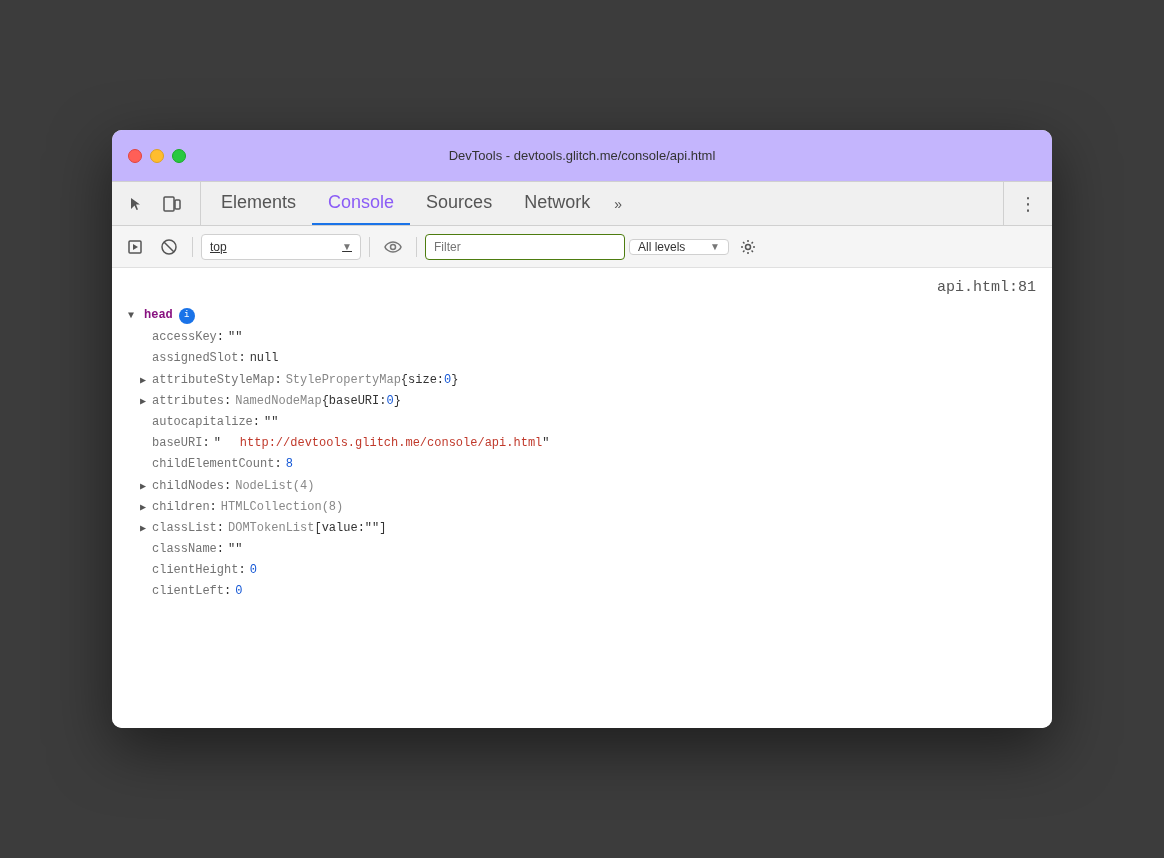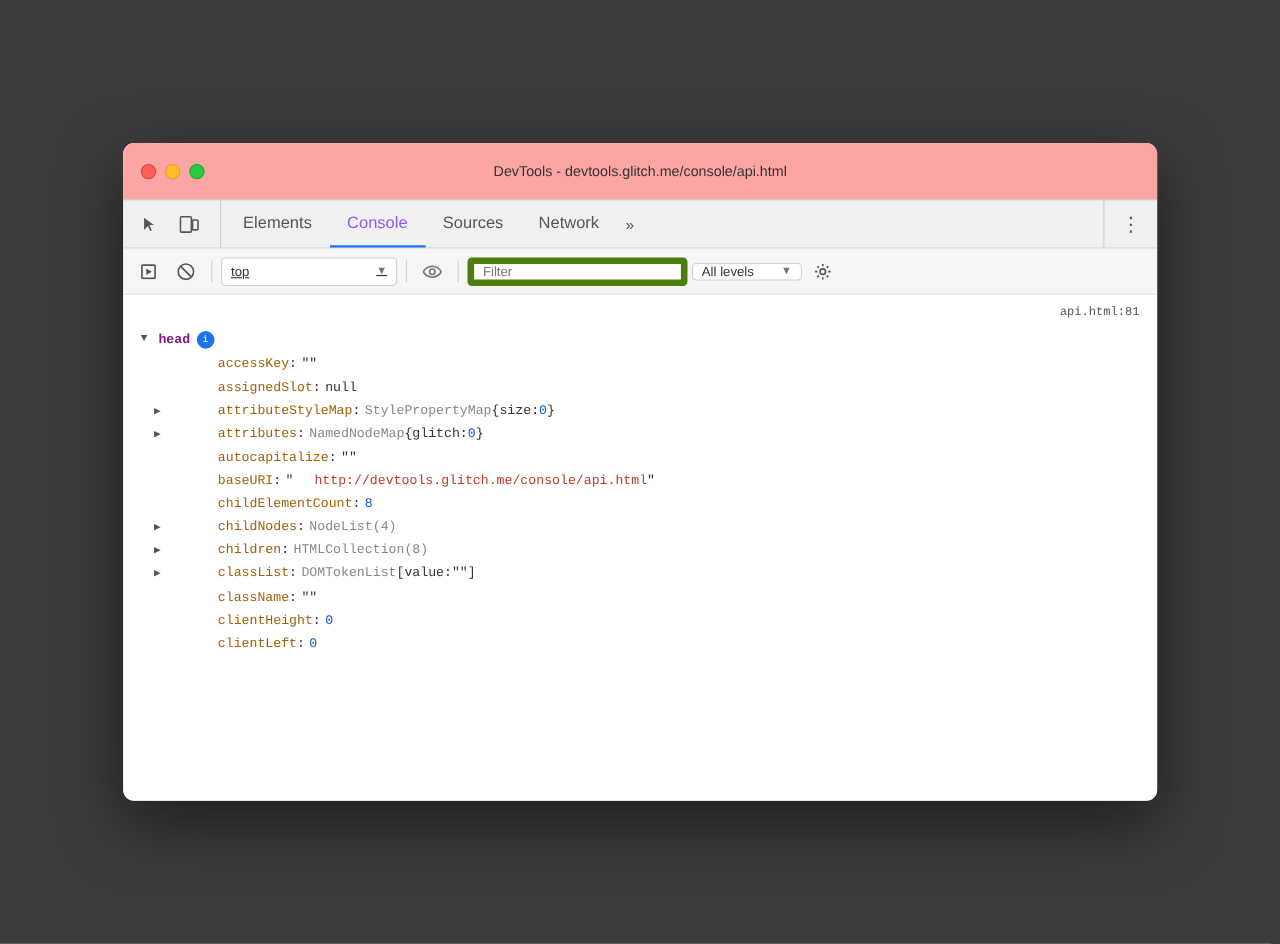--- a/index.html
+++ b/index.html
@@ -16,21 +16,21 @@
     .window {
       width: 940px;
       background: #f5f5f5;
       border-radius: 10px;
       box-shadow: 0 20px 60px rgba(0,0,0,0.5);
       overflow: hidden;
     }
 
     
     .title-bar {
-      background: #fca5a5;
+      background: #c4b5fd;
       height: 52px;
       display: flex;
       align-items: center;
       padding: 0 16px;
       border-bottom: 1px solid #d0d0d0;
       position: relative;
     }
 
     .traffic-lights {
       display: flex;
@@ -93,21 +93,21 @@
     .tabs {
       display: flex;
       align-items: stretch;
       flex: 1;
     }
 
     .tab {
       padding: 0 16px;
       display: flex;
       align-items: center;
-      font-size: 15px;
+      font-size: 18px;
       color: #555;
       cursor: pointer;
       border-bottom: 2px solid transparent;
       white-space: nowrap;
       justify-content: center;
     }
 
     .tab.active {
       color: #8b5cf6;
       border-bottom: 2px solid #1a73e8;
@@ -214,21 +214,21 @@
 
     .filter-input-wrapper {
       flex: 1;
       max-width: 200px;
       position: relative;
     }
 
     .filter-input {
       width: 100%;
       height: 26px;
-      border: 6px solid #4d7c0f;
+      border: 1px solid #4d7c0f;
       border-radius: 4px;
       padding: 0 8px;
       font-size: 12px;
       color: #333;
       background: #fff;
       outline: none;
     }
 
     .levels-select {
       display: flex;
@@ -268,21 +268,21 @@
       font-size: 12px;
       line-height: 1.6;
       overflow: auto;
     }
 
     .source-link {
       display: block;
       text-align: right;
       padding-right: 16px;
       color: #555;
-      font-size: 11px;
+      font-size: 15px;
       text-decoration: none;
       margin-bottom: 4px;
     }
 
     .obj-header {
       display: flex;
       align-items: center;
       padding: 2px 16px;
       cursor: pointer;
     }
@@ -319,22 +319,21 @@
       align-items: baseline;
       padding: 1px 16px 1px 40px;
       cursor: pointer;
     }
 
     .prop-row.expandable {
       padding-left: 28px;
     }
 
     .prop-key {
-      color: #a16207;
-      margin-left: 46px;
+      color: #737373;
     }
 
     .prop-colon {
       color: #333;
       margin-right: 4px;
     }
 
     .prop-value-string {
       color: #333;
     }
@@ -499,21 +498,21 @@
       <span class="prop-value-bracket">{size: </span>
       <span class="prop-value-number">0</span>
       <span class="prop-value-bracket">}</span>
     </div>
 
     <div class="prop-row expandable">
       <span class="prop-expand-arrow">▶</span>
       <span class="prop-key">attributes</span>
       <span class="prop-colon">:</span>
       <span class="prop-value-class">NamedNodeMap </span>
-      <span class="prop-value-bracket">{glitch: </span>
+      <span class="prop-value-bracket">{baseURI: </span>
       <span class="prop-value-number">0</span>
       <span class="prop-value-bracket">}</span>
     </div>
 
     <div class="prop-row">
       <span class="prop-key">autocapitalize</span>
       <span class="prop-colon">:</span>
       <span class="prop-value-string">""</span>
     </div>
 

